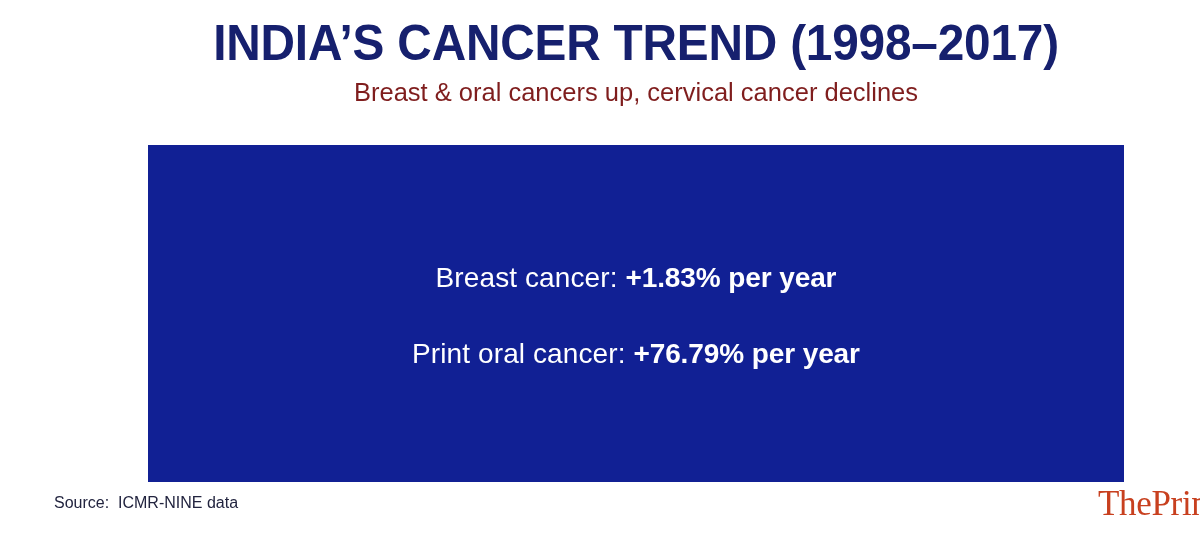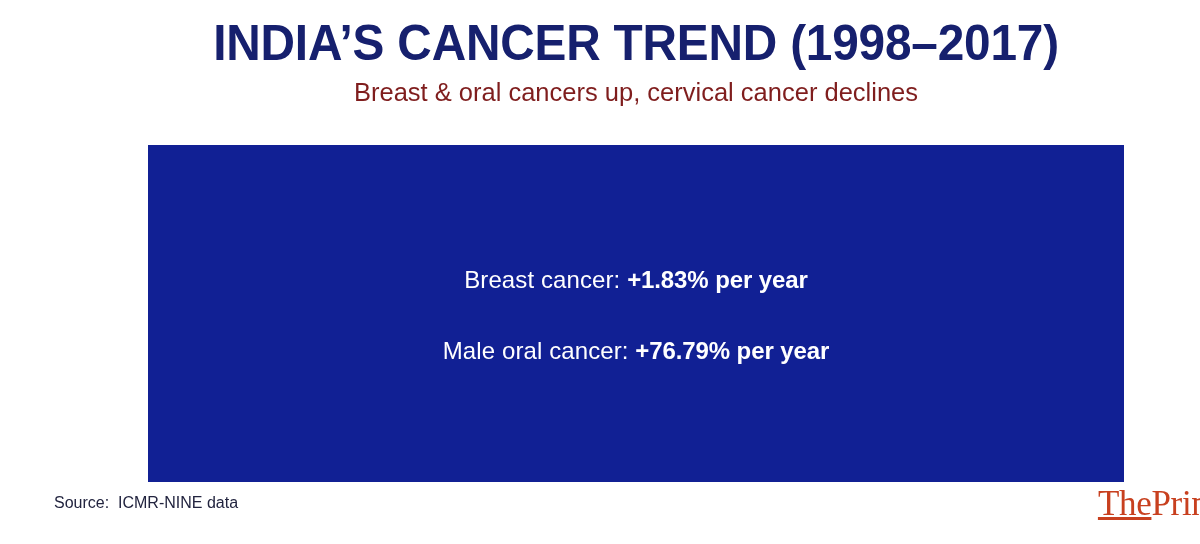--- a/index.html
+++ b/index.html
@@ -68,21 +68,21 @@
     justify-content: center;
     align-items: center;
     box-sizing: border-box;
     padding: 6px 0 2px 0;
   }
 
   .stat-row {
     width: 100%;
     text-align: center;
     color: #FFFFFF;
-    font-size: 24px;
+    font-size: 28px;
     line-height: 1.18;
     white-space: nowrap;
     padding: 21px 0;
   }
 
   .stat-label {
     font-weight: 300;
     letter-spacing: 0.1px;
   }
 
@@ -117,21 +117,20 @@
     font-family: "Liberation Serif", serif;
     font-size: 35px;
     line-height: 1.2;
     color: #C8401F;
     white-space: nowrap;
     letter-spacing: -0.3px;
   }
 
   .logo-the {
     font-weight: normal;
-    text-decoration: underline;
   }
 
   .logo-print {
     font-weight: normal;
   }
 </style>
 </head>
 <body>
 
 <div class="infographic">
@@ -141,21 +140,21 @@
     <p class="subtitle">Breast &amp; oral cancers up, cervical cancer declines</p>
   </div>
 
   <div class="stat-panel">
 
     <div class="stat-row">
       <span class="stat-label">Breast cancer: </span><span class="stat-value">+1.83% per year</span>
     </div>
 
     <div class="stat-row">
-      <span class="stat-label">Male oral cancer: </span><span class="stat-value">+76.79% per year</span>
+      <span class="stat-label">Print oral cancer: </span><span class="stat-value">+76.79% per year</span>
     </div>
 
 
   </div>
 
   <div class="footer">
     <div class="source">Source:  ICMR-NINE data</div>
     <div class="logo">
       <span class="logo-the">The</span><span class="logo-print">Print</span>
     </div>

